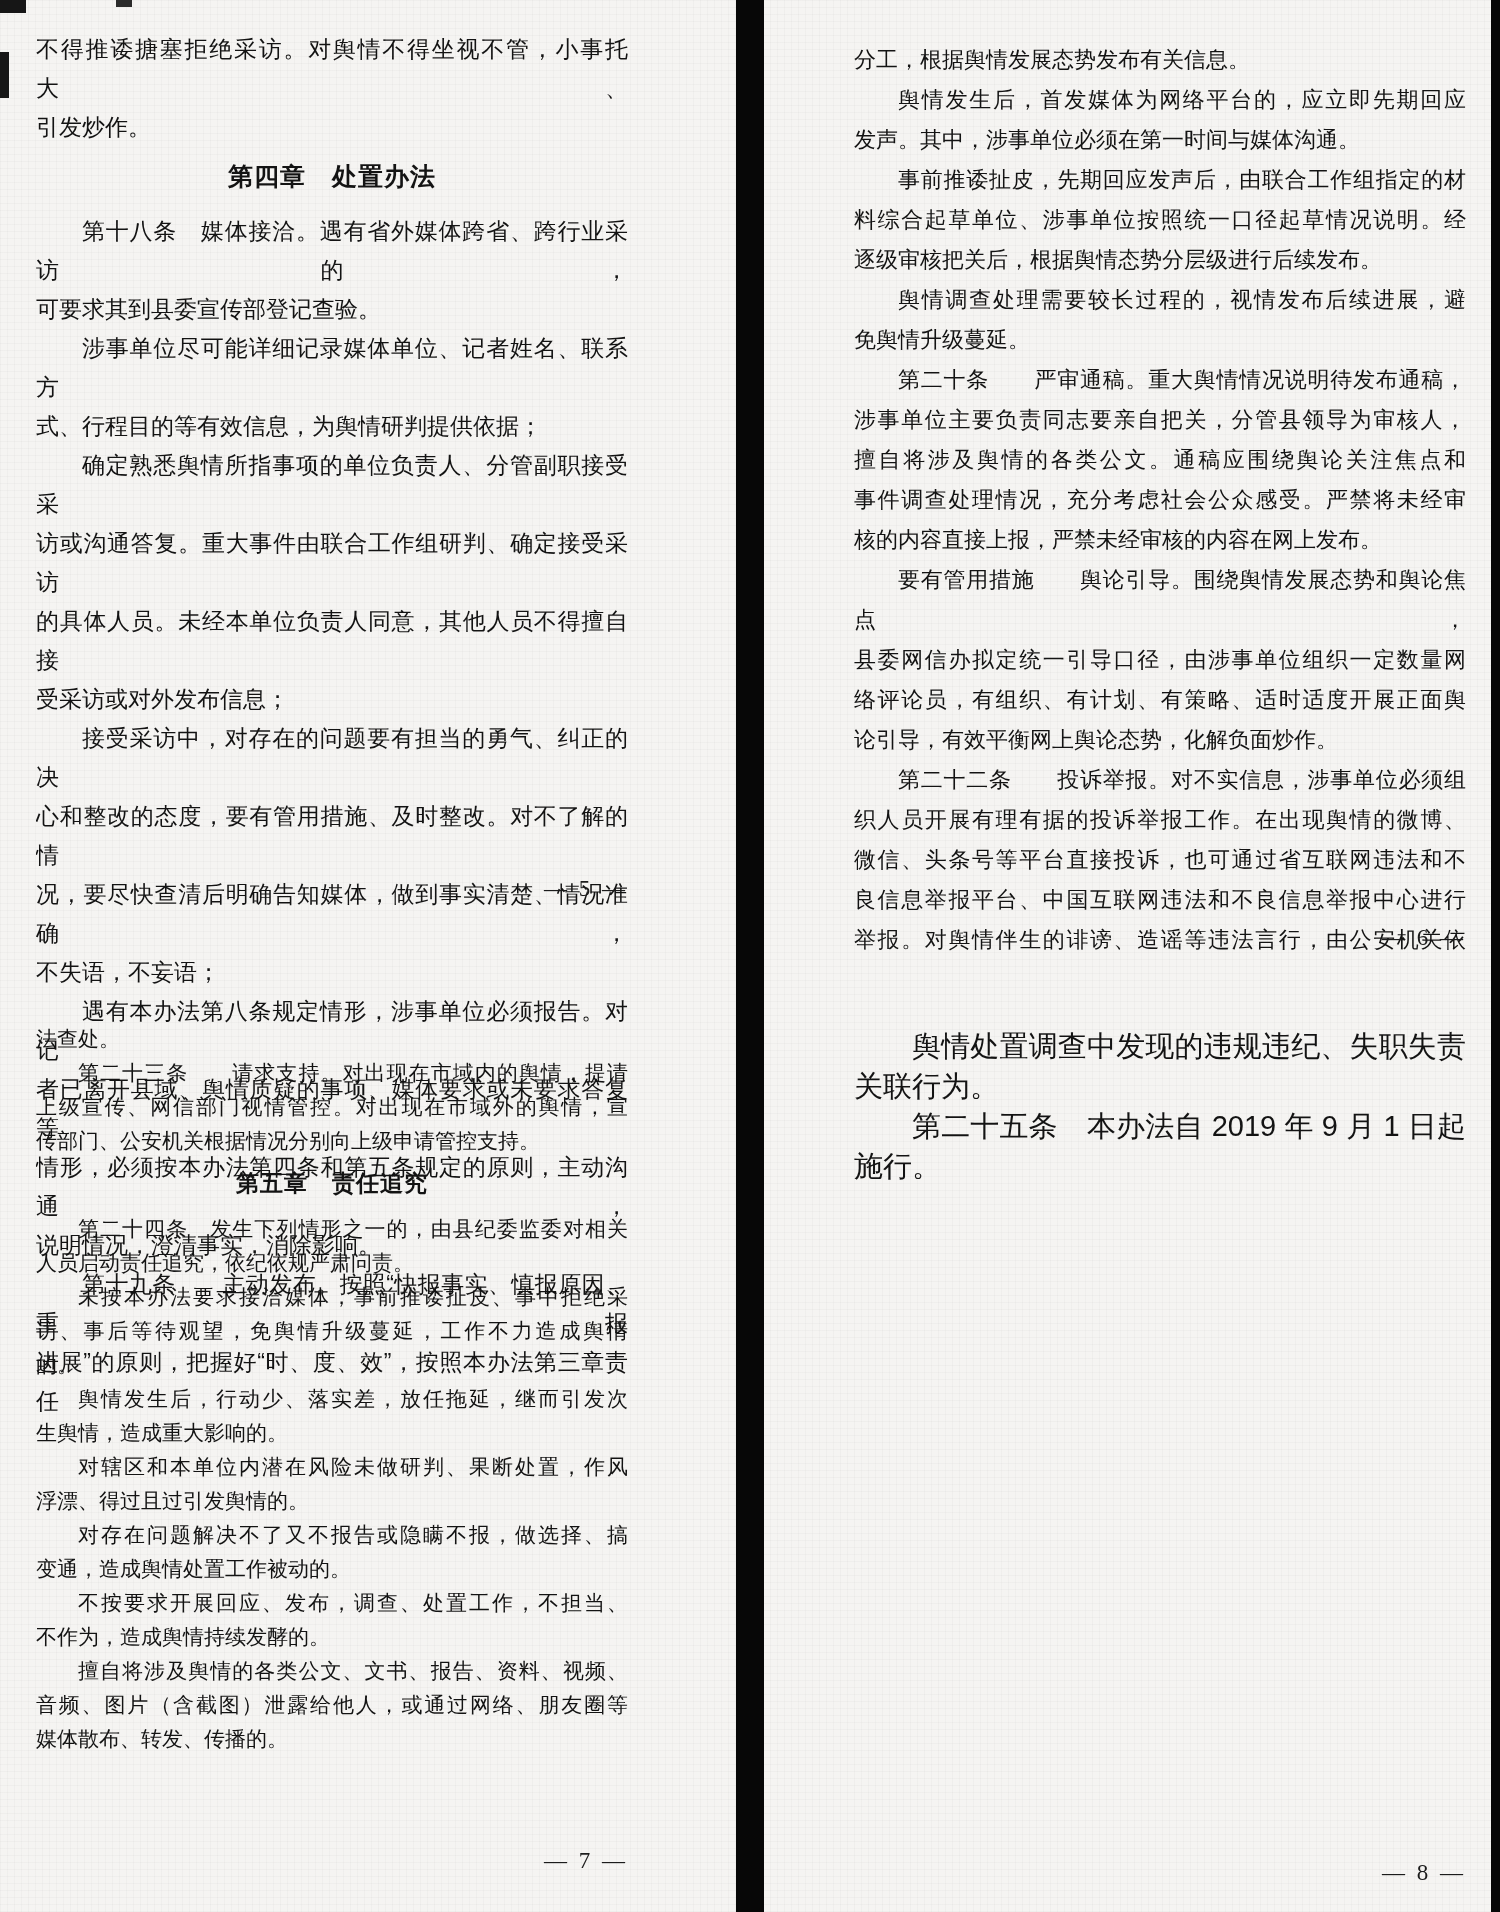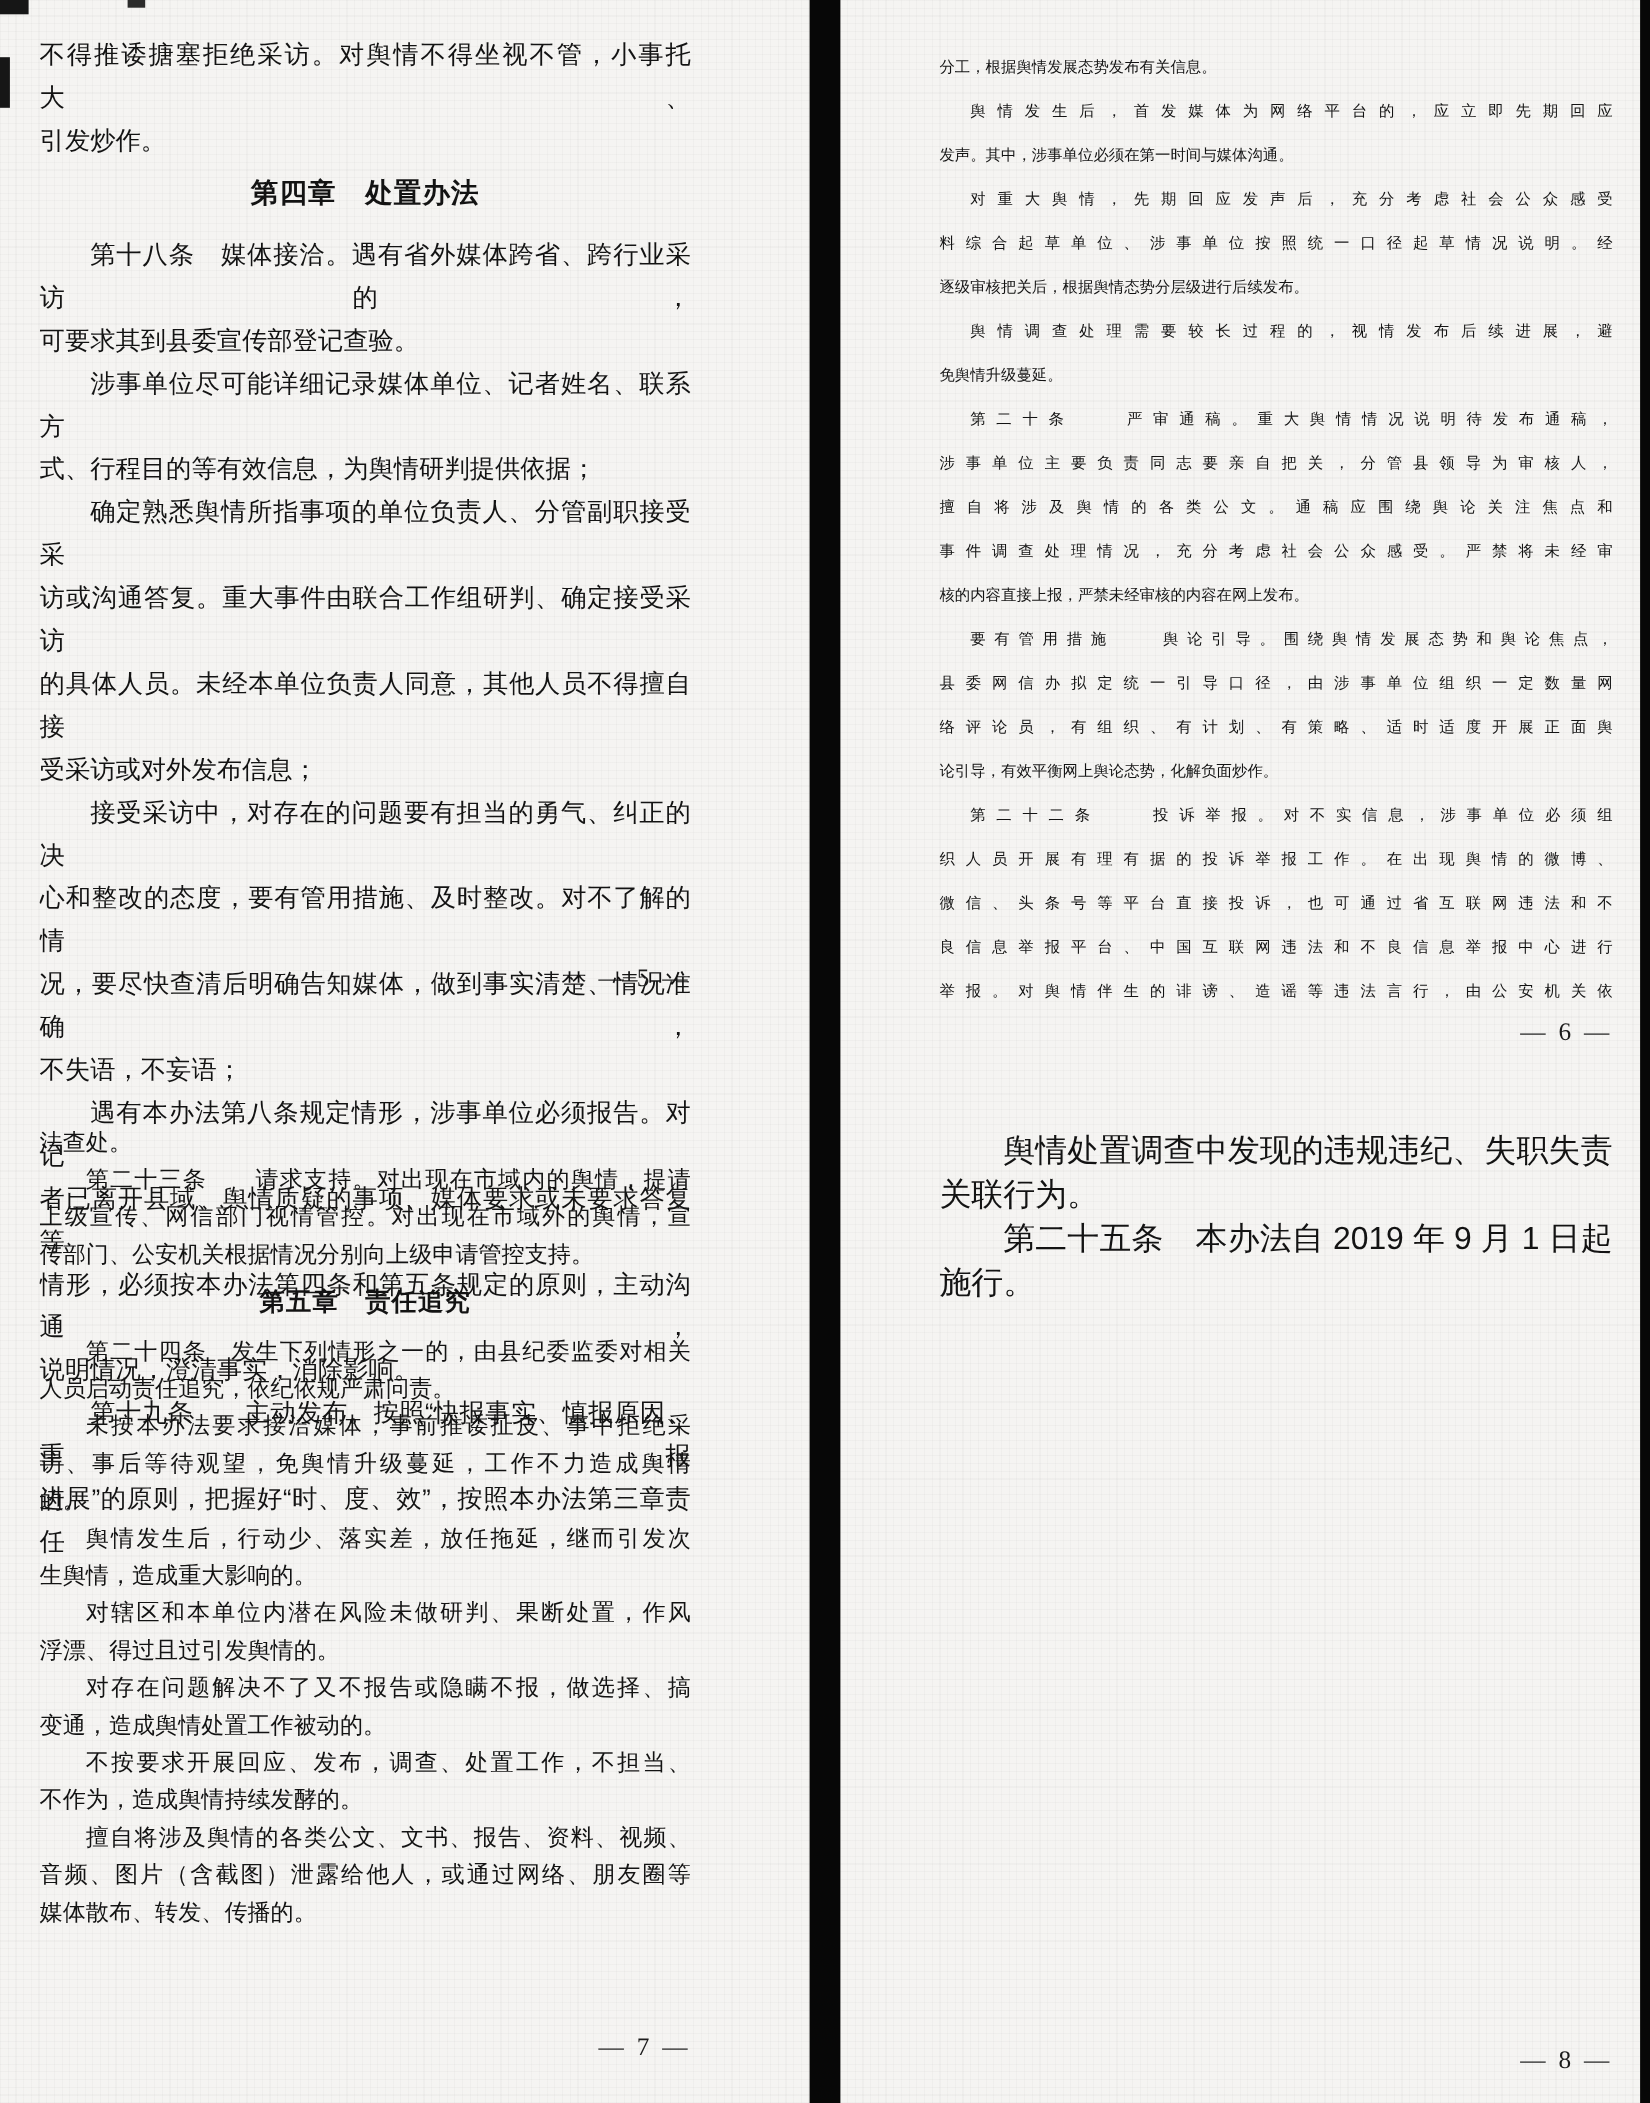--- a/index.html
+++ b/index.html
@@ -26,21 +26,21 @@
   .ln.ind{text-indent:2em;}
   .hd{
     text-align:center;
     font-weight:bold;
     letter-spacing:1px;
   }
   
   #p5{left:36px;top:30px;width:592px;font-size:23px;line-height:39px;}
   #p5 .hd{font-size:25px;margin:10px 0 16px;}
   
-  #p6{left:854px;top:40px;width:612px;font-size:14px;line-height:40px;}
+  #p6{left:854px;top:40px;width:612px;font-size:22px;line-height:40px;}
   
   #p7{left:36px;top:1022px;width:592px;font-size:21px;line-height:34px;}
   #p7 .hd{font-size:23px;margin:8px 0 12px;}
   
   #p8{left:854px;top:1026px;width:612px;font-size:29px;line-height:40px;}
 
   .folio{
     position:absolute;text-align:right;
     font-family:"Liberation Serif", serif;
     font-size:23px;color:#1c1c1c;letter-spacing:3px;
@@ -85,21 +85,21 @@
     <div class="ln">者已离开县域、舆情质疑的事项、媒体要求或未要求答复等</div>
     <div class="ln">情形，必须按本办法第四条和第五条规定的原则，主动沟通，</div>
     <div class="ln end">说明情况，澄清事实，消除影响。</div>
     <div class="ln ind">第十九条　　主动发布。按照“快报事实、慎报原因、重报</div>
     <div class="ln">进展”的原则，把握好“时、度、效”，按照本办法第三章责任</div>
   </div>
 <div id="p6" class="page-body">
     <div class="ln end">分工，根据舆情发展态势发布有关信息。</div>
     <div class="ln ind">舆情发生后，首发媒体为网络平台的，应立即先期回应</div>
     <div class="ln end">发声。其中，涉事单位必须在第一时间与媒体沟通。</div>
-    <div class="ln ind">对重大舆情，先期回应发声后，充分考虑社会公众感受</div>
+    <div class="ln ind">事前推诿扯皮，先期回应发声后，由联合工作组指定的材</div>
     <div class="ln">料综合起草单位、涉事单位按照统一口径起草情况说明。经</div>
     <div class="ln end">逐级审核把关后，根据舆情态势分层级进行后续发布。</div>
     <div class="ln ind">舆情调查处理需要较长过程的，视情发布后续进展，避</div>
     <div class="ln end">免舆情升级蔓延。</div>
     <div class="ln ind">第二十条　　严审通稿。重大舆情情况说明待发布通稿，</div>
     <div class="ln">涉事单位主要负责同志要亲自把关，分管县领导为审核人，</div>
     <div class="ln">擅自将涉及舆情的各类公文。通稿应围绕舆论关注焦点和</div>
     <div class="ln">事件调查处理情况，充分考虑社会公众感受。严禁将未经审</div>
     <div class="ln end">核的内容直接上报，严禁未经审核的内容在网上发布。</div>
     <div class="ln ind">要有管用措施　　舆论引导。围绕舆情发展态势和舆论焦点，</div>

